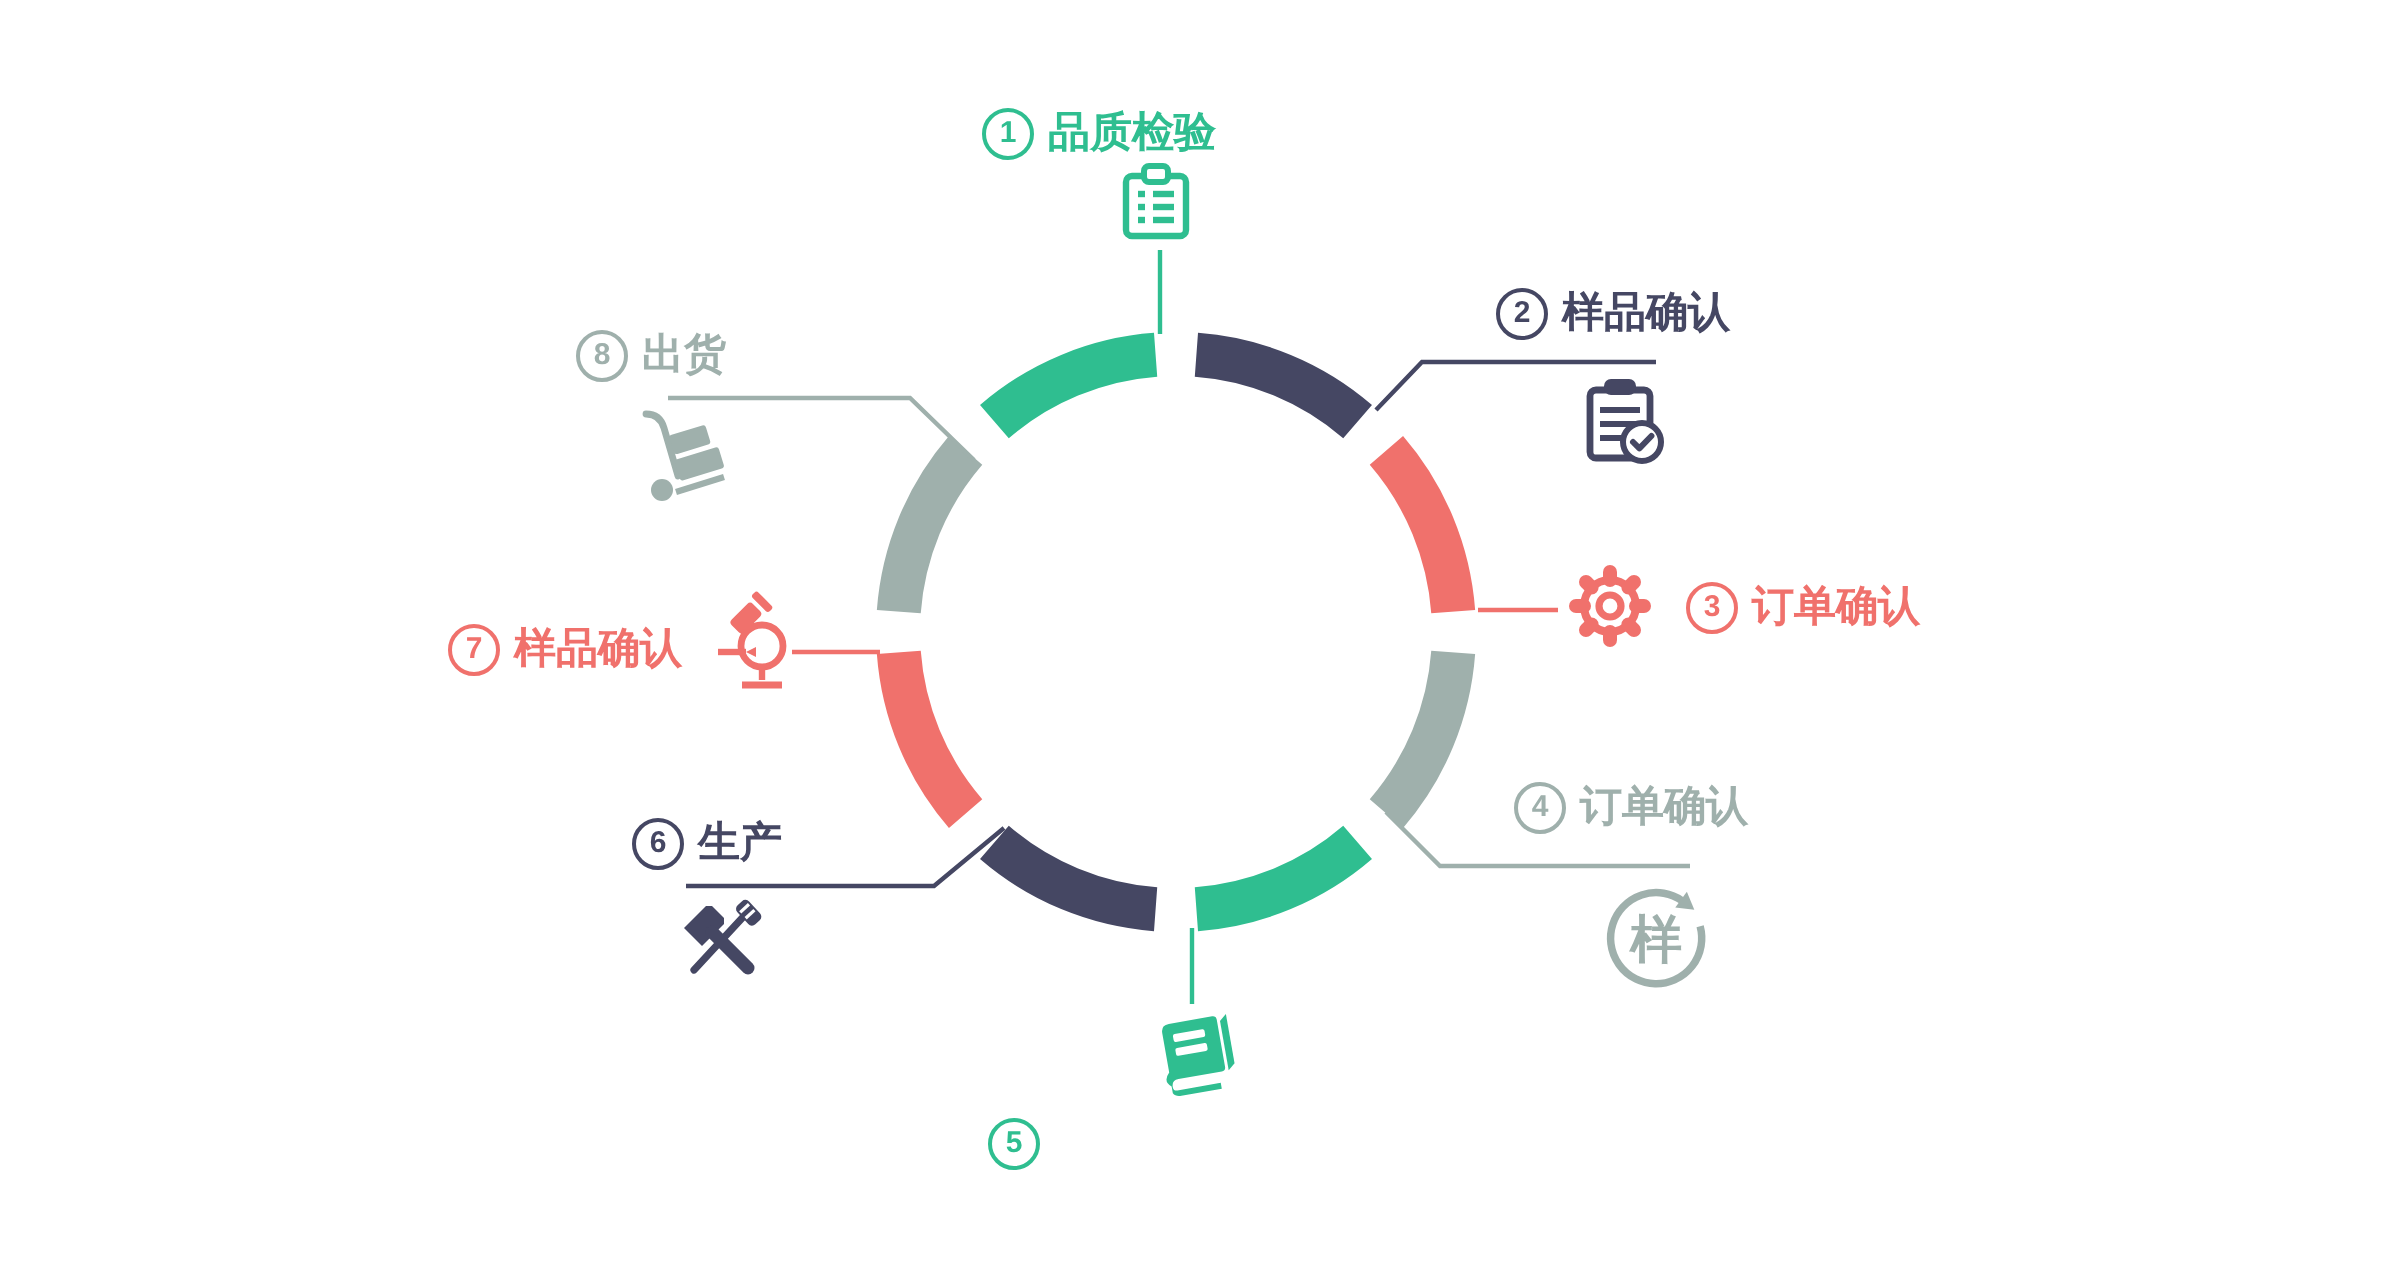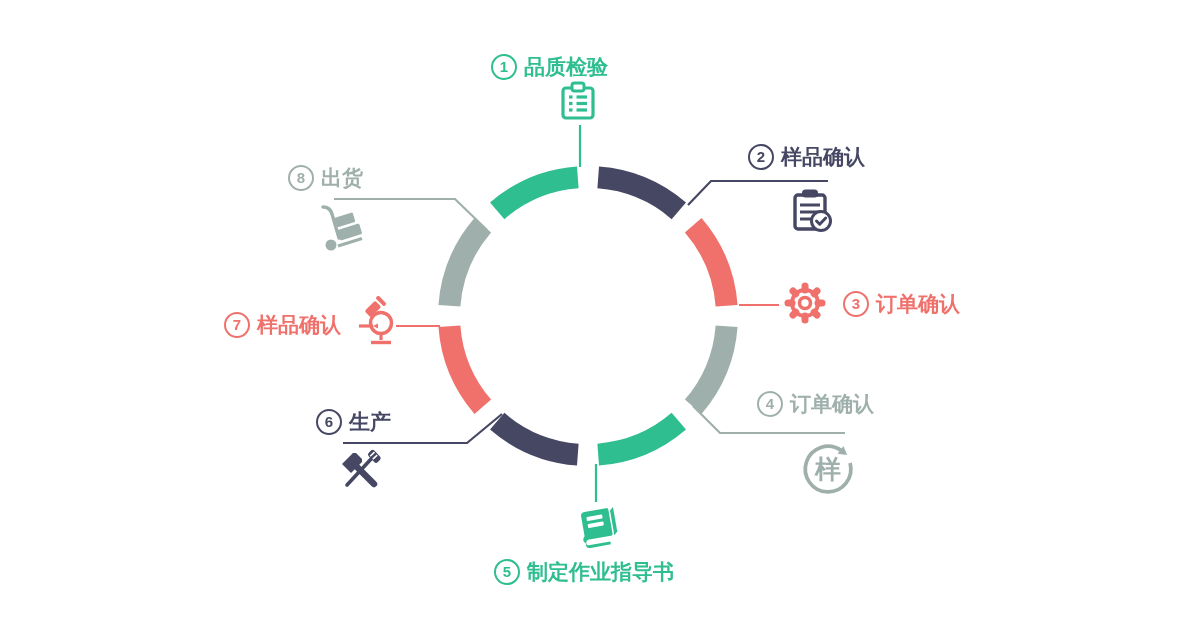--- a/index.html
+++ b/index.html
@@ -59,21 +59,20 @@
   <div class="step-label" style="left: 843px; top: 291px; color: rgb(240, 113, 108);">
     <span class="badge">3</span>
     <span>订单确认</span>
   </div>
   <div class="step-label" style="left: 757px; top: 391px; color: rgb(159, 176, 172);">
     <span class="badge">4</span>
     <span>订单确认</span>
   </div>
   <div class="step-label" style="left: 494px; top: 559px; color: rgb(47, 190, 144);">
     <span class="badge">5</span>
-    <span>制定作业指导书</span>
   </div>
   <div class="step-label" style="left: 316px; top: 409px; color: rgb(69, 71, 99);">
     <span class="badge">6</span>
     <span>生产</span>
   </div>
   <div class="step-label" style="left: 224px; top: 312px; color: rgb(240, 113, 108);">
     <span class="badge">7</span>
     <span>样品确认</span>
   </div>
   <div class="step-label" style="left: 288px; top: 165px; color: rgb(159, 176, 172);">

